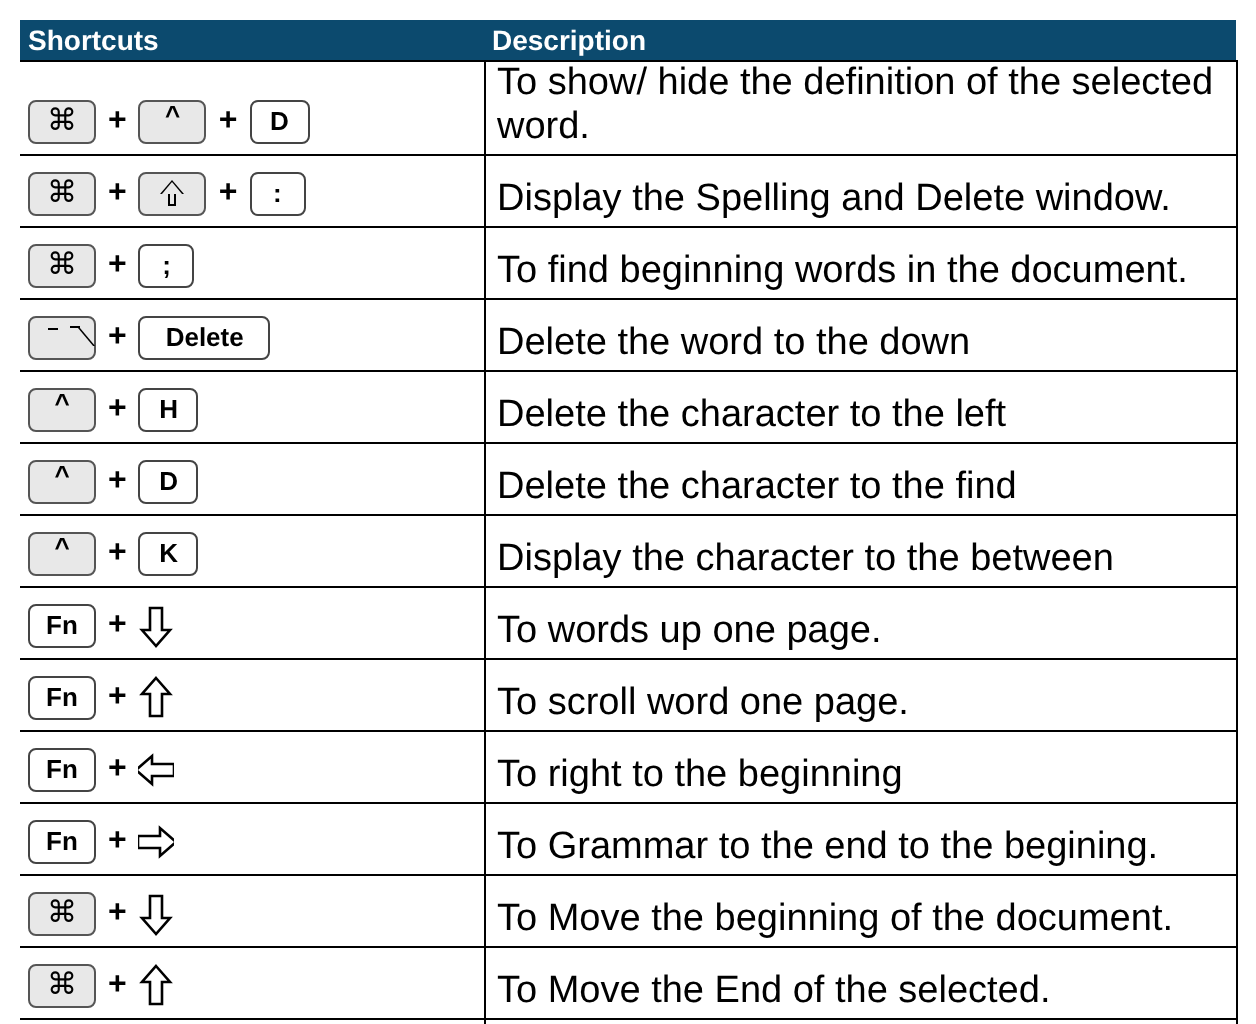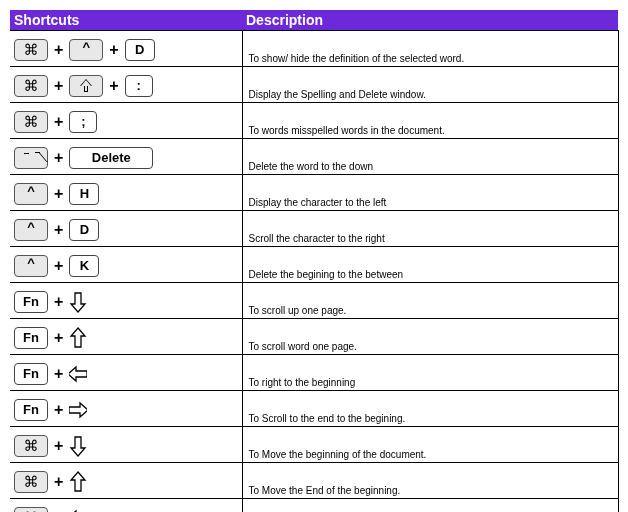--- a/index.html
+++ b/index.html
@@ -1,30 +1,30 @@
 <!DOCTYPE html>
 <html><head>
 <meta charset="utf-8">
 <style>
   html,body{margin:0;padding:0;background:#fff}
   body{font-family:Verdana,Geneva,sans-serif;font-size:14px;padding:10px;width:628px;box-sizing:border-box}
   table{border-collapse:collapse;width:608px;table-layout:fixed}
   col.c1{width:232px}
   col.c2{width:376px}
-  th{background:#6d28d9;color:#fff;text-align:left;font-weight:bold;padding:2px 4px;font-size:14px}
+  th{background:#0c4a6e;color:#fff;text-align:left;font-weight:bold;padding:2px 4px;font-size:14px}
   td{border:1px solid #000;padding:0;height:33px;vertical-align:bottom}
   td.sc{border-left:0;border-right:1px solid #000;padding-left:4px;white-space:nowrap}
-  td.ds{padding-left:6px;padding-bottom:2px;font-size:10px;vertical-align:bottom}
+  td.ds{padding-left:6px;padding-bottom:2px;font-size:19px;vertical-align:bottom}
   .keywrap{display:flex;align-items:center;gap:6px;height:33px}
   .plus{font-weight:bold;font-size:16px;line-height:1}
   .key{display:inline-flex;align-items:center;justify-content:center;height:22px;border:1px solid #444;border-radius:4px;box-sizing:border-box;background:#fff;position:relative}
   .key.w28{width:28px}
   .key.w30{width:30px}
   .key.w34{width:34px}
-  .key.w66{width:84px}
+  .key.w66{width:66px}
   .key.gray{background:#e8e8e8;border-color:#555}
   .key .lbl{font-size:13px;font-weight:bold;line-height:1}
   .cmd{font-size:15px;line-height:1;font-weight:normal}
   .ctrl{font-weight:bold;font-size:13px;position:relative;top:-3px}
   .opt{display:inline-block;width:14px;height:10px;position:relative}
   .opt::before{content:"";position:absolute;left:0;top:0;width:5px;height:1.5px;background:#000}
   .opt::after{content:"";position:absolute;left:4px;top:0;width:11px;height:9px;border-right:1.5px solid #000;transform:skewX(40deg);transform-origin:top left}
   .opt .t{position:absolute;right:-2px;top:-1px;width:5px;height:1.5px;background:#000}
   .shiftarrow{display:inline-block;position:relative;width:12px;height:14px}
   .shiftarrow::before{content:"";position:absolute;left:0;top:0;width:0;height:0;border-left:6px solid transparent;border-right:6px solid transparent;border-bottom:7px solid #000}
@@ -91,21 +91,21 @@
           <div class="keywrap">
             <span class="key gray w34">
               <span class="cmd">⌘</span>
             </span>
             <span class="plus">+</span>
             <span class="key w28">
               <span class="lbl">;</span>
             </span>
           </div>
         </td>
-        <td class="ds">To words misspelled words in the document.</td>
+        <td class="ds">To find beginning words in the document.</td>
       </tr>
       <tr>
         <td class="sc">
           <div class="keywrap">
             <span class="key gray w34">
               <span class="opt">
                 <span class="t"></span>
               </span>
             </span>
             <span class="plus">+</span>
@@ -121,67 +121,67 @@
           <div class="keywrap">
             <span class="key gray w34">
               <span class="ctrl">^</span>
             </span>
             <span class="plus">+</span>
             <span class="key w30">
               <span class="lbl">H</span>
             </span>
           </div>
         </td>
-        <td class="ds">Display the character to the left</td>
+        <td class="ds">Delete the character to the left</td>
       </tr>
       <tr>
         <td class="sc">
           <div class="keywrap">
             <span class="key gray w34">
               <span class="ctrl">^</span>
             </span>
             <span class="plus">+</span>
             <span class="key w30">
               <span class="lbl">D</span>
             </span>
           </div>
         </td>
-        <td class="ds">Scroll the character to the right</td>
+        <td class="ds">Delete the character to the find</td>
       </tr>
       <tr>
         <td class="sc">
           <div class="keywrap">
             <span class="key gray w34">
               <span class="ctrl">^</span>
             </span>
             <span class="plus">+</span>
             <span class="key w30">
               <span class="lbl">K</span>
             </span>
           </div>
         </td>
-        <td class="ds">Delete the begining to the between</td>
+        <td class="ds">Display the character to the between</td>
       </tr>
       <tr>
         <td class="sc">
           <div class="keywrap">
             <span class="key w34">
               <span class="lbl">Fn</span>
             </span>
             <span class="plus">+</span>
             <span class="arrow">
               <svg viewBox="0 0 18 22">
                 <g transform="rotate(180 9 11)">
                   <path d="M9 1 L16 9 L12 9 L12 20 L6 20 L6 9 L2 9 Z" fill="#fff" stroke="#000" stroke-width="1.3"></path>
                 </g>
               </svg>
             </span>
           </div>
         </td>
-        <td class="ds">To scroll up one page.</td>
+        <td class="ds">To words up one page.</td>
       </tr>
       <tr>
         <td class="sc">
           <div class="keywrap">
             <span class="key w34">
               <span class="lbl">Fn</span>
             </span>
             <span class="plus">+</span>
             <span class="arrow">
               <svg viewBox="0 0 18 22">
@@ -221,21 +221,21 @@
             <span class="plus">+</span>
             <span class="arrow">
               <svg viewBox="0 0 18 22">
                 <g transform="rotate(90 9 11)">
                   <path d="M9 1 L16 9 L12 9 L12 20 L6 20 L6 9 L2 9 Z" fill="#fff" stroke="#000" stroke-width="1.3"></path>
                 </g>
               </svg>
             </span>
           </div>
         </td>
-        <td class="ds">To Scroll to the end to the begining.</td>
+        <td class="ds">To Grammar to the end to the begining.</td>
       </tr>
       <tr>
         <td class="sc">
           <div class="keywrap">
             <span class="key gray w34">
               <span class="cmd">⌘</span>
             </span>
             <span class="plus">+</span>
             <span class="arrow">
               <svg viewBox="0 0 18 22">
@@ -257,21 +257,21 @@
             <span class="plus">+</span>
             <span class="arrow">
               <svg viewBox="0 0 18 22">
                 <g transform="rotate(0 9 11)">
                   <path d="M9 1 L16 9 L12 9 L12 20 L6 20 L6 9 L2 9 Z" fill="#fff" stroke="#000" stroke-width="1.3"></path>
                 </g>
               </svg>
             </span>
           </div>
         </td>
-        <td class="ds">To Move the End of the beginning.</td>
+        <td class="ds">To Move the End of the selected.</td>
       </tr>
       <tr>
         <td class="sc">
           <div class="keywrap">
             <span class="key gray w34">
               <span class="cmd">⌘</span>
             </span>
             <span class="plus">+</span>
             <span class="arrow">
               <svg viewBox="0 0 18 22">

